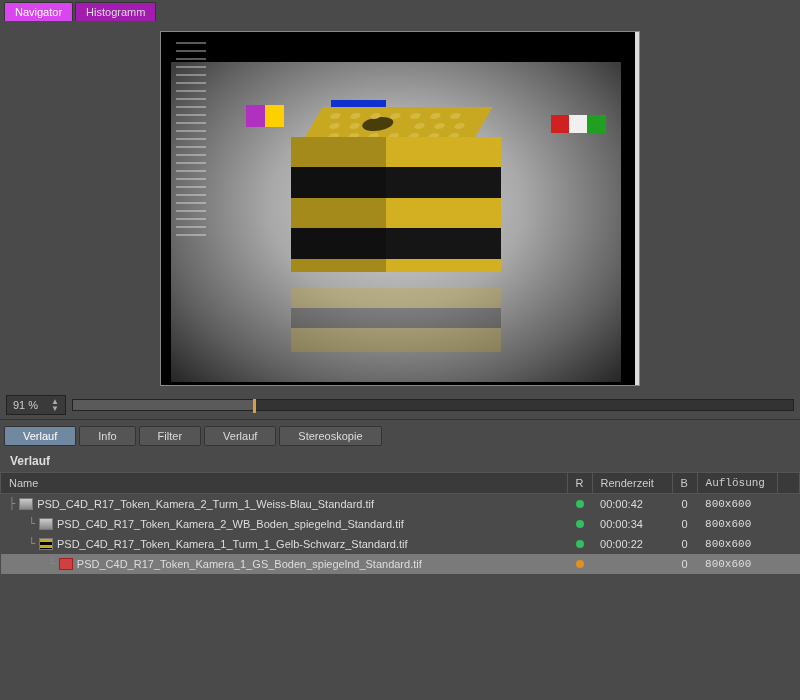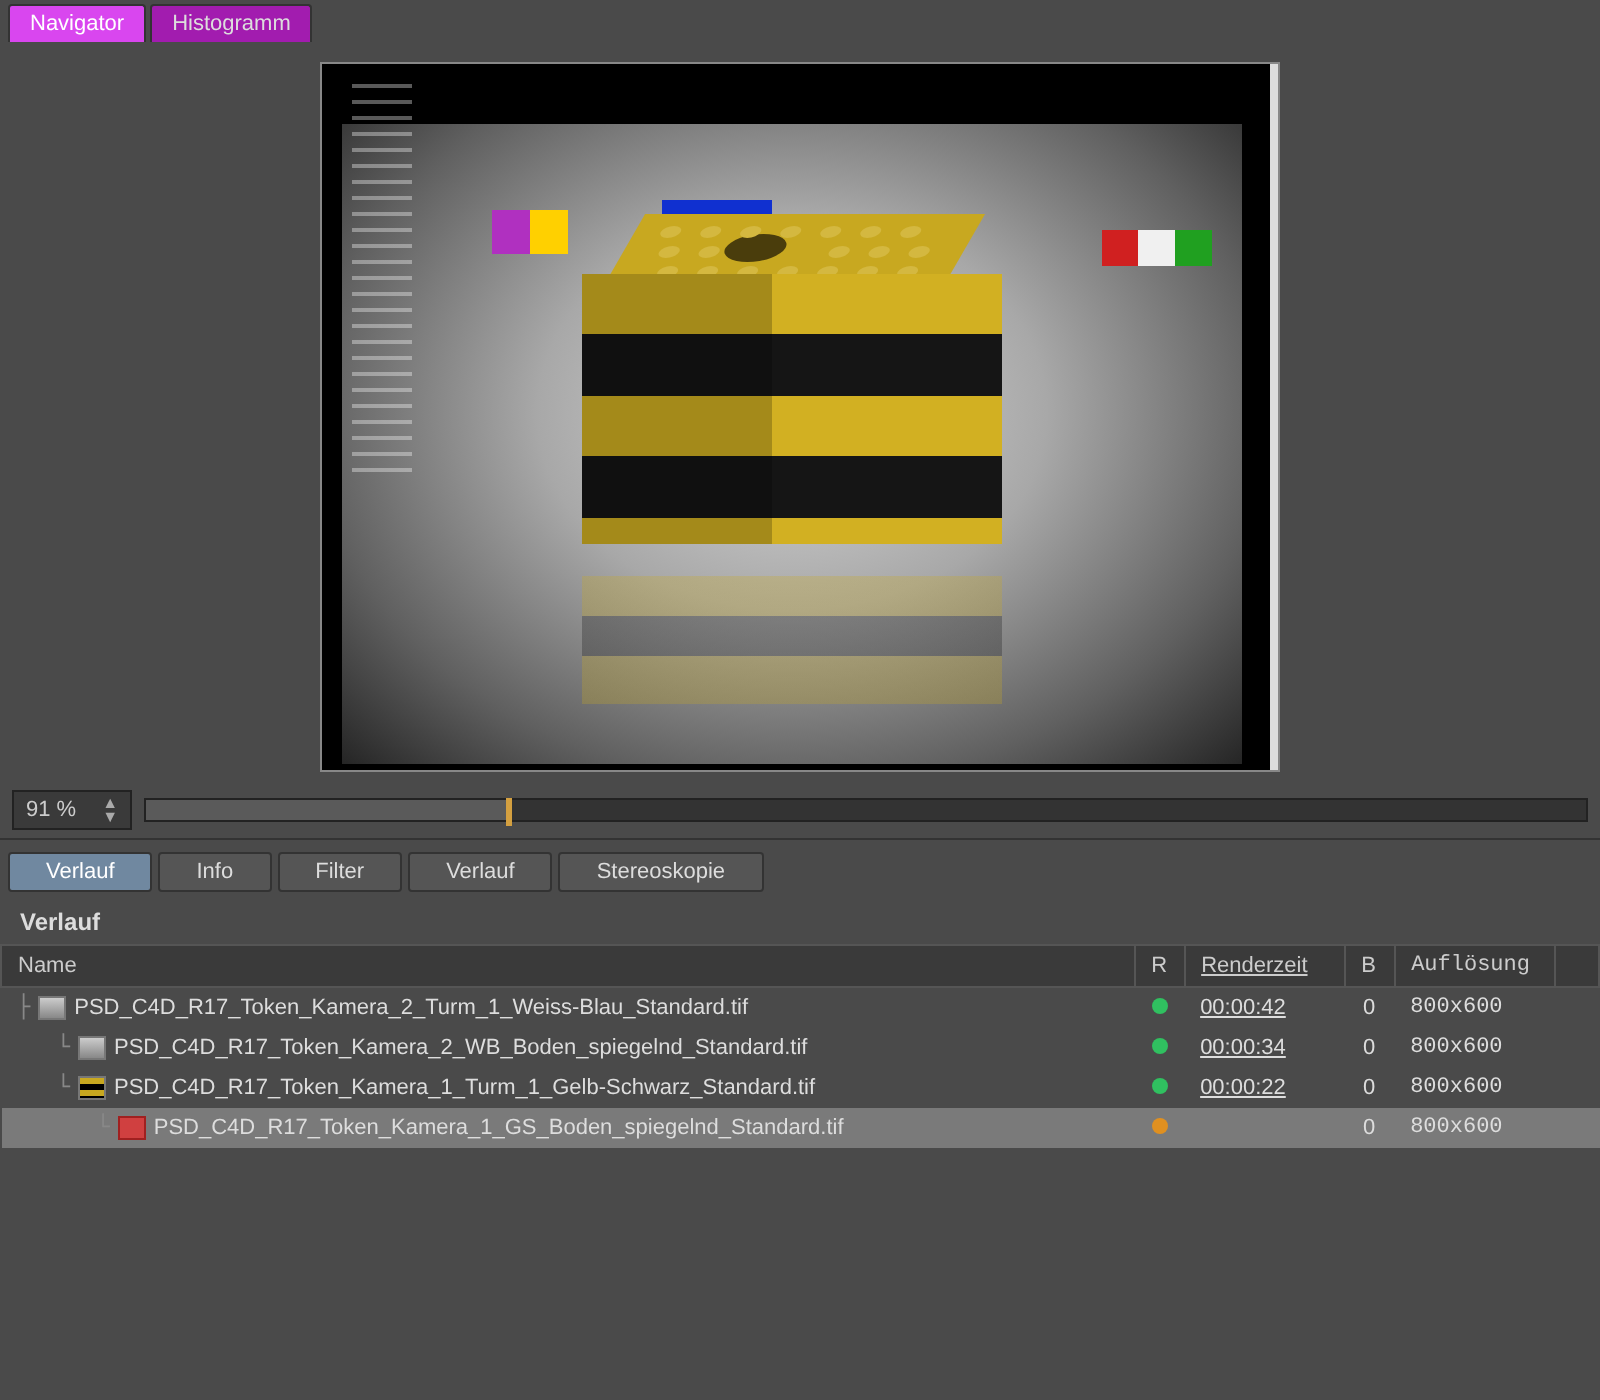--- a/index.html
+++ b/index.html
@@ -51,21 +51,21 @@
 .tree-ind { display:inline-flex; align-items:center; gap:4px; }
 .branch { color:#888; font-family:monospace; }
 .thumb-ico { width:14px; height:12px; display:inline-block; border:1px solid #777; }
 .thumb-gray { background:linear-gradient(#ccc,#888); }
 .thumb-yb { background:repeating-linear-gradient(#c8a820 0 3px,#000 3px 6px); }
 .thumb-red { background:#d04040; border-color:#a02020; }
 .dot { display:inline-block; width:8px; height:8px; border-radius:50%; }
 .dot-green { background:#30c060; }
 .dot-orange { background:#e09020; }
 .col-r,.col-b { width:25px; text-align:center; }
-.col-time { width:80px;text-decoration:underline; }
+.col-time { width:80px; }
 .col-res { width:80px;font-family:Liberation Mono, monospace; }
 </style>
 </head>
 <body>
 
 <div class="top-tabs">
   <div class="tab active">Navigator</div>
   <div class="tab">Histogramm</div>
 </div>
 

